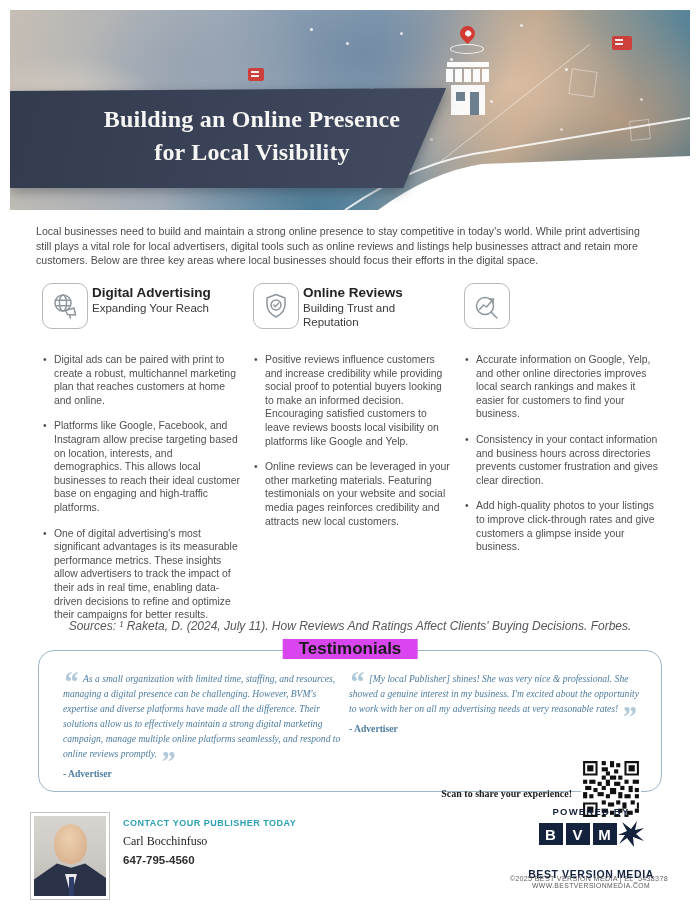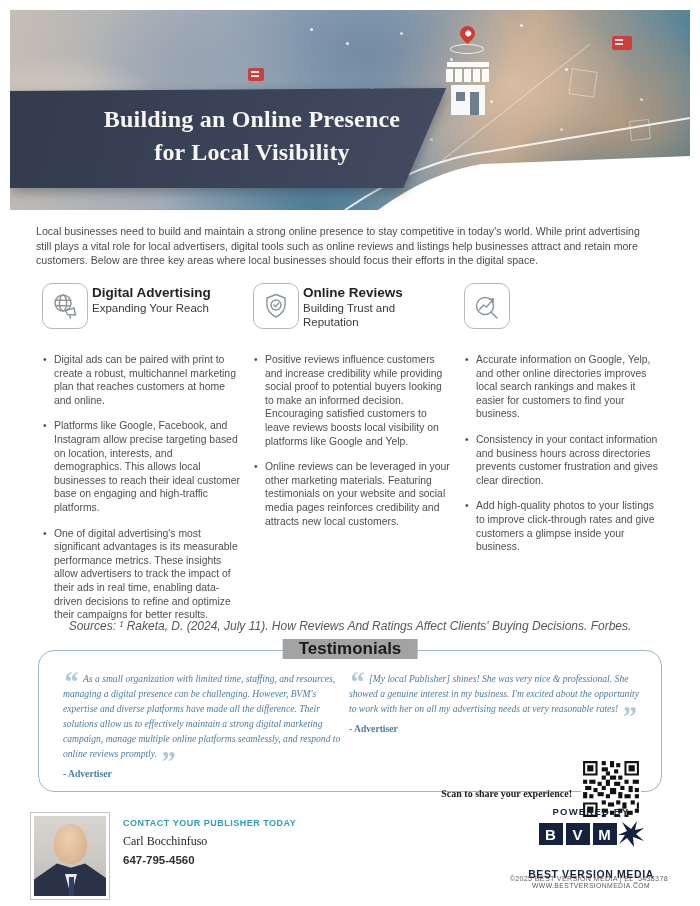--- a/index.html
+++ b/index.html
@@ -65,21 +65,21 @@
   .col li::before { content:"\2022"; position:absolute; left:1px; top:0; color:#4e4f51; }
 
   
   .sources { position:absolute; left:0; top:619px; width:100%; text-align:center;
     font-size:12px; font-style:italic; color:#55565a; }
 
   
   .testi-box { position:absolute; left:38px; top:650px; width:624px; height:142px;
     border:1.5px solid #9db7c8; border-radius:16px; }
   .testi-title { position:absolute; top:-12px; left:50%; transform:translateX(-50%);
-    background:#a3a3a3; padding:0 16px; font-size:17px; font-weight:bold; color:#1a1a1c;
+    background:#d946ef; padding:0 16px; font-size:17px; font-weight:bold; color:#1a1a1c;
     white-space:nowrap; }
   .testi-cols { display:flex; padding:20px 22px 10px 24px; height:100%;font-family:Liberation Serif, serif; }
   .testi-col { position:relative; }
   .testi-col.left { flex:0 0 286px; }
   .testi-col.right { flex:1 1 auto; }
   .quote-p { font-size:9.6px; font-style:italic; line-height:15px; color:#4d7ca0; }
   .oq::before, .cq::before { font-family:"Liberation Serif", serif; color:#b0c9d8; font-weight:bold; }
   .oq::before { content:"\201C"; font-size:30px; line-height:0; vertical-align:-10px; margin-right:5px; }
   .cq::before { content:"\201D"; font-size:30px; line-height:0; vertical-align:-14px; margin-left:3px; }
   .attribution { margin-top:7px; font-size:9.6px; color:#4d7ca0; font-weight:bold; }

